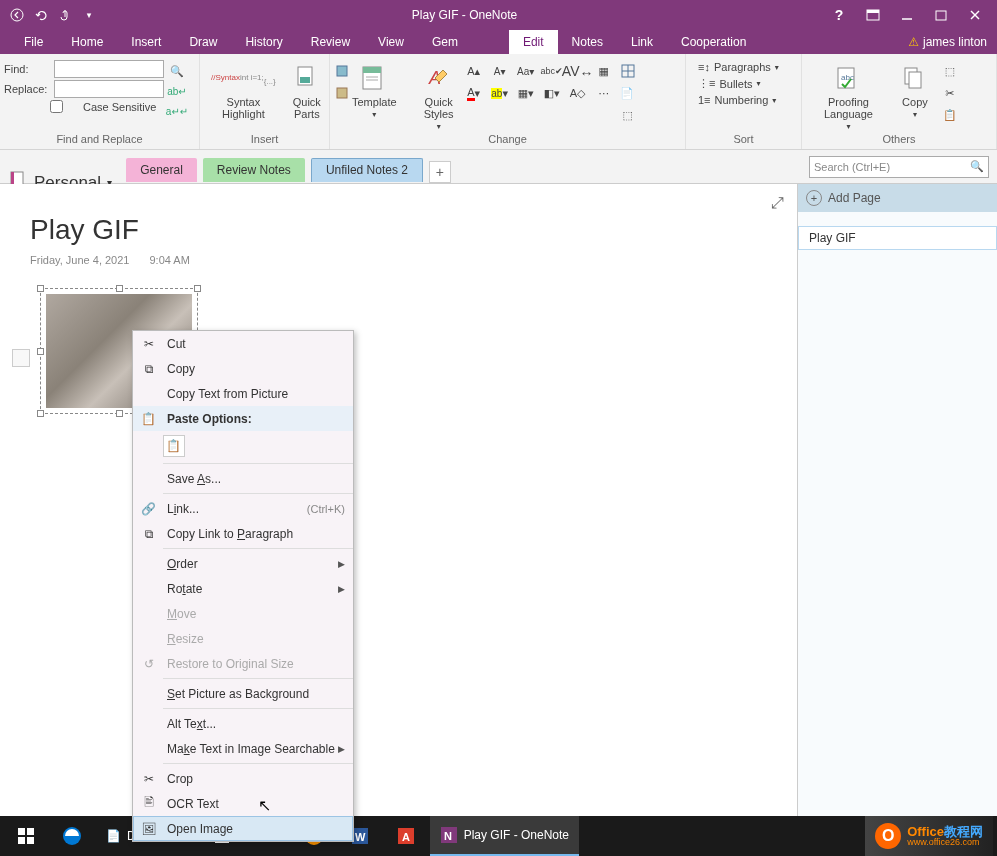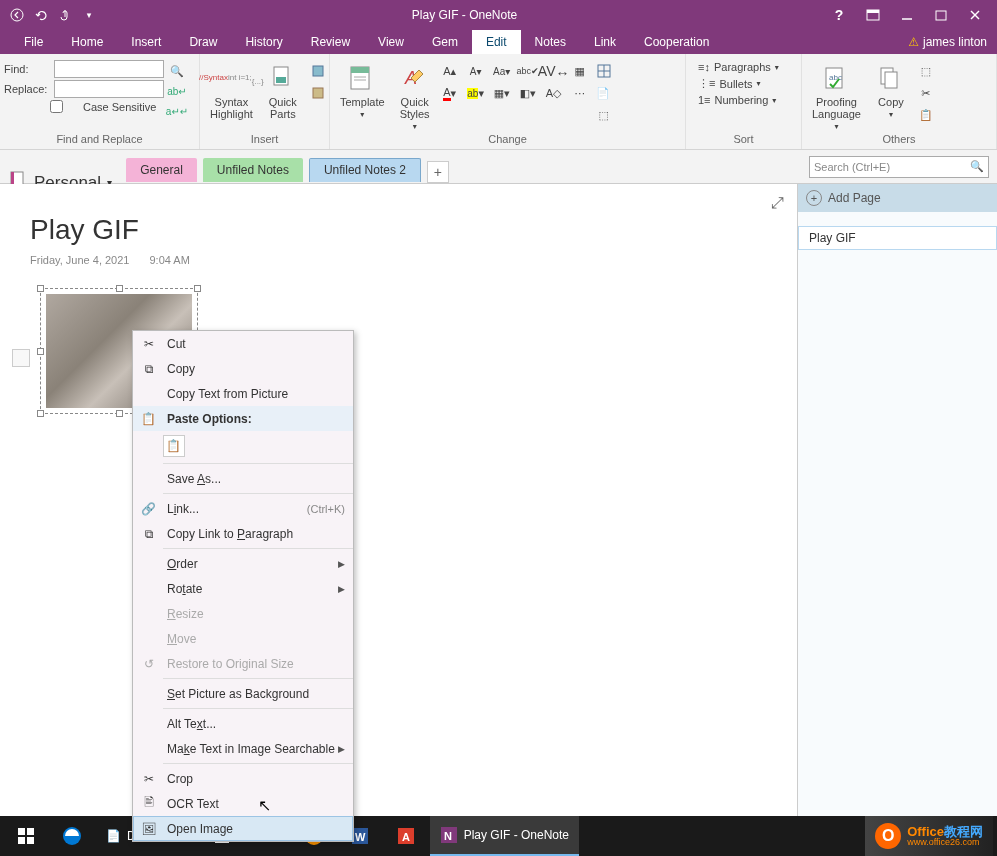--- a/index.html
+++ b/index.html
@@ -9,30 +9,30 @@
 .titlebar { height:30px; background:#80397B; display:flex; align-items:center; color:#fff; font-size:12px; }
 .tb-left { display:flex; align-items:center; gap:6px; padding-left:8px; }
 .tb-left .qat { width:18px; height:18px; display:flex; align-items:center; justify-content:center; cursor:pointer; }
 .tb-center { flex:1; text-align:center; font-size:12px; }
 .tb-right { display:flex; align-items:center; gap:18px; padding-right:14px; }
 .tb-right .winbtn { width:16px; height:16px; display:flex; align-items:center; justify-content:center; cursor:pointer; }
 
 
 .menutabs { height:24px; background:#80397B; display:flex; align-items:stretch; color:#fff; font-size:12px; padding-left:10px; }
 .menutabs .mtab { padding:0 14px; display:flex; align-items:center; cursor:pointer; }
-.menutabs .mtab.active { background:#fff; color:#0c4a6e; }
+.menutabs .mtab.active { background:#fff; color:#701a75;margin-left:37px; }
 .menutabs .spacer { flex:1; }
 .menutabs .user { display:flex; align-items:center; gap:4px; padding-right:10px; }
 
 
 .ribbon { height:96px; background:#f3f3f3; border-bottom:1px solid #d4d4d4; display:flex; font-size:11px; color:#444; }
 .rgroup { border-right:1px solid #e1e1e1; display:flex; flex-direction:column; padding:2px 4px; }
 .rgroup .gbody { flex:1; display:flex; align-items:flex-start; gap:2px; padding-top:4px; }
 .rgroup .glabel { text-align:center; font-size:11px; color:#666; padding-bottom:2px; }
-.rbtn { display:flex; flex-direction:column; align-items:center; justify-content:flex-start; padding:2px 6px; cursor:pointer; gap:2px; }
+.rbtn { display:flex; flex-direction:column; align-items:center; justify-content:flex-start; padding:2px 6px; cursor:pointer; gap:2px;margin-left:12px; }
 .ricon { width:32px; height:32px; display:flex; align-items:center; justify-content:center; }
 .findrepl { display:flex; flex-direction:column; gap:2px; }
 .findrepl .row { display:flex; align-items:center; gap:4px; font-size:11px; }
 .findrepl input[type=text] { width:110px; height:18px; border:1px solid #aaa; font-size:11px; padding:0 2px; }
 .findrepl label { font-size:11px; }
 .sortcol { display:flex; flex-direction:column; gap:2px; padding:0 4px; }
 .sortcol .srow { display:flex; align-items:center; gap:4px; cursor:pointer; padding:1px 4px; white-space:nowrap; }
 .chgicons { display:flex; flex-direction:column; gap:4px; padding:2px; }
 .chgicons .cirow { display:flex; gap:8px; }
 .cismall { width:18px; height:18px; display:flex; align-items:center; justify-content:center; cursor:pointer; }
@@ -350,21 +350,21 @@
 <div class="sectionbar">
   <div class="nbname">
     <span><svg width="20" height="20" viewBox="0 0 20 20">
           <rect x="3" y="2" width="12" height="16" fill="#fff" stroke="#888"></rect>
           <rect x="3" y="2" width="3" height="16" fill="#b48"></rect>
         </svg></span>
     <span>Personal</span>
     <span style="font-size:10px;">▾</span>
   </div>
   <div class="sectab pink">General</div>
-  <div class="sectab green">Unfiled Notes</div>
+  <div class="sectab green">Review Notes</div>
   <div class="sectab blue">Unfiled Notes 2</div>
   <div class="addsec">+</div>
   <div class="searchbox">
     <span>Search (Ctrl+E)</span>
     <span class="sicon">🔍</span>
   </div>
 </div>
 
 <div class="mainarea">
   <div class="page">
@@ -439,25 +439,25 @@
       <span class="ctxlabel"><u class="acc">O</u>rder</span>
       <span class="ctxarrow">▶</span>
     </div>
   <div class="ctxitem">
       <span class="ctxicon"></span>
       <span class="ctxlabel">Ro<u class="acc">t</u>ate</span>
       <span class="ctxarrow">▶</span>
     </div>
   <div class="ctxitem disabled">
       <span class="ctxicon"></span>
+      <span class="ctxlabel"><u class="acc">M</u>ove</span>
+    </div>
+  <div class="ctxitem disabled">
+      <span class="ctxicon"></span>
       <span class="ctxlabel"><u class="acc">R</u>esize</span>
-    </div>
-  <div class="ctxitem disabled">
-      <span class="ctxicon"></span>
-      <span class="ctxlabel"><u class="acc">M</u>ove</span>
     </div>
   <div class="ctxitem disabled">
       <span class="ctxicon">↺</span>
       <span class="ctxlabel">Restore to Original Size</span>
     </div>
   <div class="ctxsep"></div>
   <div class="ctxitem">
       <span class="ctxicon"></span>
       <span class="ctxlabel"><u class="acc">S</u>et Picture as Background</span>
     </div>

